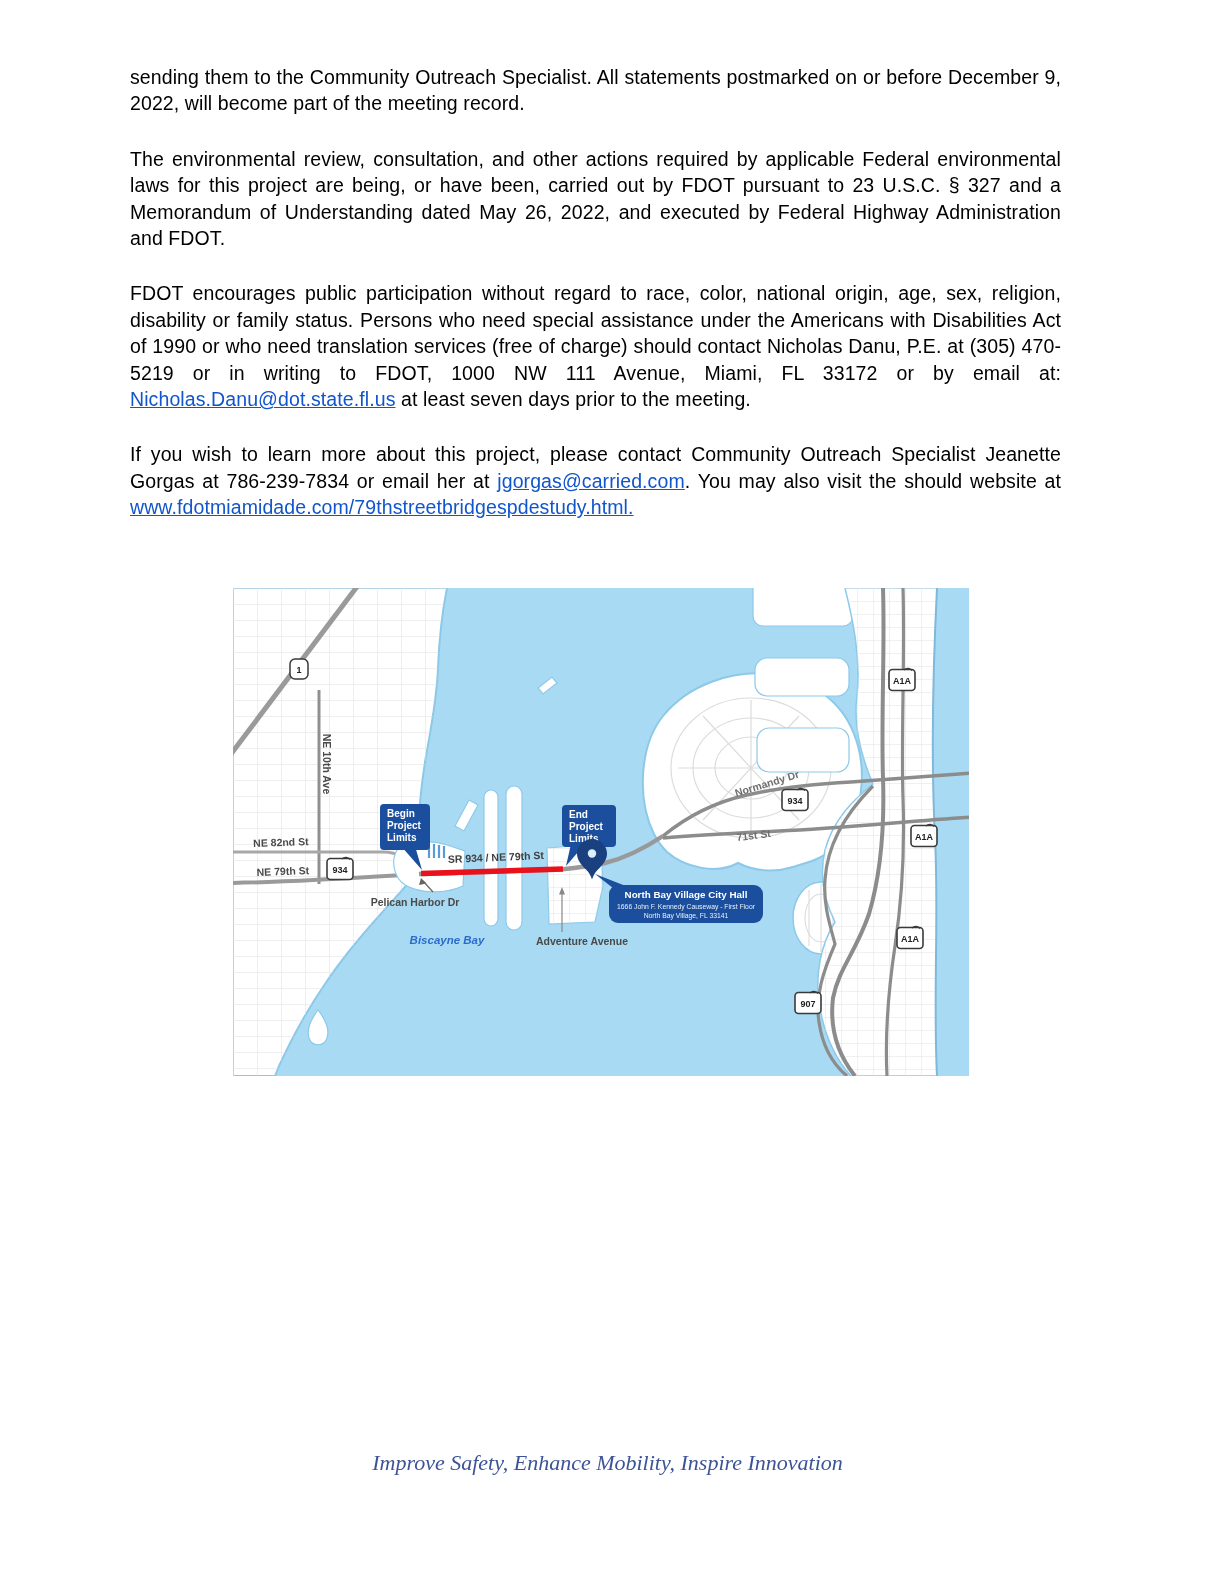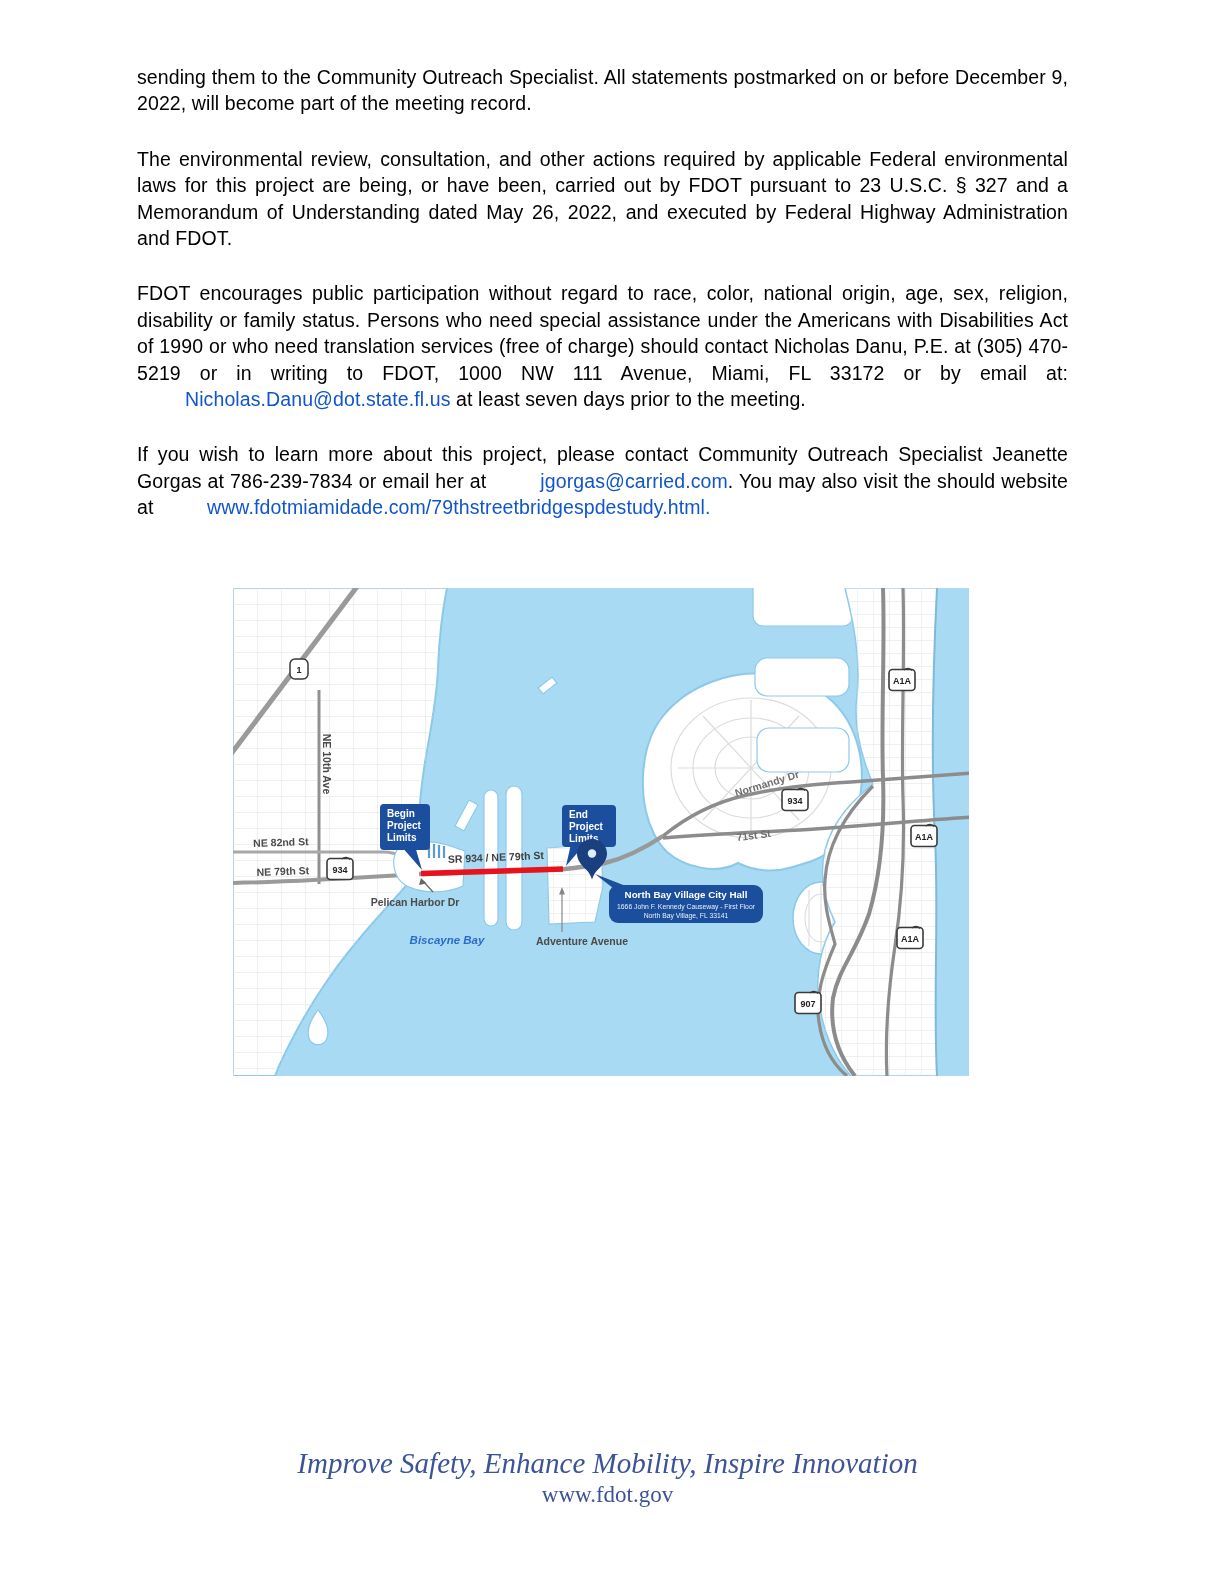--- a/index.html
+++ b/index.html
@@ -1,39 +1,39 @@
 <!DOCTYPE html>
 <html><head>
 <meta charset="utf-8">
 <style>
   html,body{margin:0;padding:0;background:#ffffff;}
   body{
     width:1215px;height:1579px;position:relative;
     font-family:"Liberation Sans",sans-serif;color:#000;
   }
   .text-block{
-    position:absolute;left:137px;top:64px;width:931px;
+    position:absolute;left:130px;top:64px;width:931px;
     font-size:19.5px;line-height:26.4px;text-align:justify;
     letter-spacing:0.1px;
   }
   .text-block p{margin:0 0 29px 0;}
-  .inline-link{color:#1155cc;cursor:pointer;margin-left:48px;}
+  .inline-link{color:#1155cc;text-decoration:underline;cursor:pointer;}
   figure.map{
     position:absolute;left:233px;top:588px;width:736px;height:488px;margin:0;
   }
   figure.map svg{display:block;font-family:"Liberation Sans",sans-serif;}
   .map-label{fill:#4a4a4a;font-weight:bold;font-size:10.5px;}
   .road-name{fill:#6e6e6e;font-weight:bold;font-size:10.5px;}
   .shield-txt{fill:#222;font-weight:bold;font-size:9px;text-anchor:middle;}
   .callout-txt{fill:#ffffff;font-weight:bold;font-size:10px;}
   .page-footer{
     position:absolute;left:0;top:1448px;width:1215px;text-align:center;
     font-family:"Liberation Serif",serif;color:#3c5396;
   }
-  .tagline{font-style:italic;font-size:29px;line-height:30px;}
+  .tagline{font-style:italic;font-size:22px;line-height:30px;}
   .site-url{font-size:23px;line-height:28px;margin-top:3px;}
 </style>
 </head>
 <body>
 
 <main>
 
   <section class="text-block">
     <p>
       <span>sending them to the Community Outreach Specialist. All statements postmarked on or before December 9, 2022, will become part of the meeting record.</span>
@@ -199,16 +199,15 @@
       </g>
       <g>
         <path d="M359,251 C351,251 344,257.5 344,265.5 C344,272 348,276.5 353,281.5 C356,284.5 358,288 359,291.5 C360,288 362,284.5 365,281.5 C370,276.5 374,272 374,265.5 C374,257.5 367,251 359,251 Z" fill="#1b4080"></path>
         <circle cx="359" cy="265.5" r="4.2" fill="#ddeffb"></circle>
       </g>
     </svg>
   </figure>
 
   <footer class="page-footer">
     <div class="tagline">Improve Safety, Enhance Mobility, Inspire Innovation</div>
-    <div class="site-url">www.fdot.gov</div>
   </footer>
 
 </main>
 
 </body></html>

